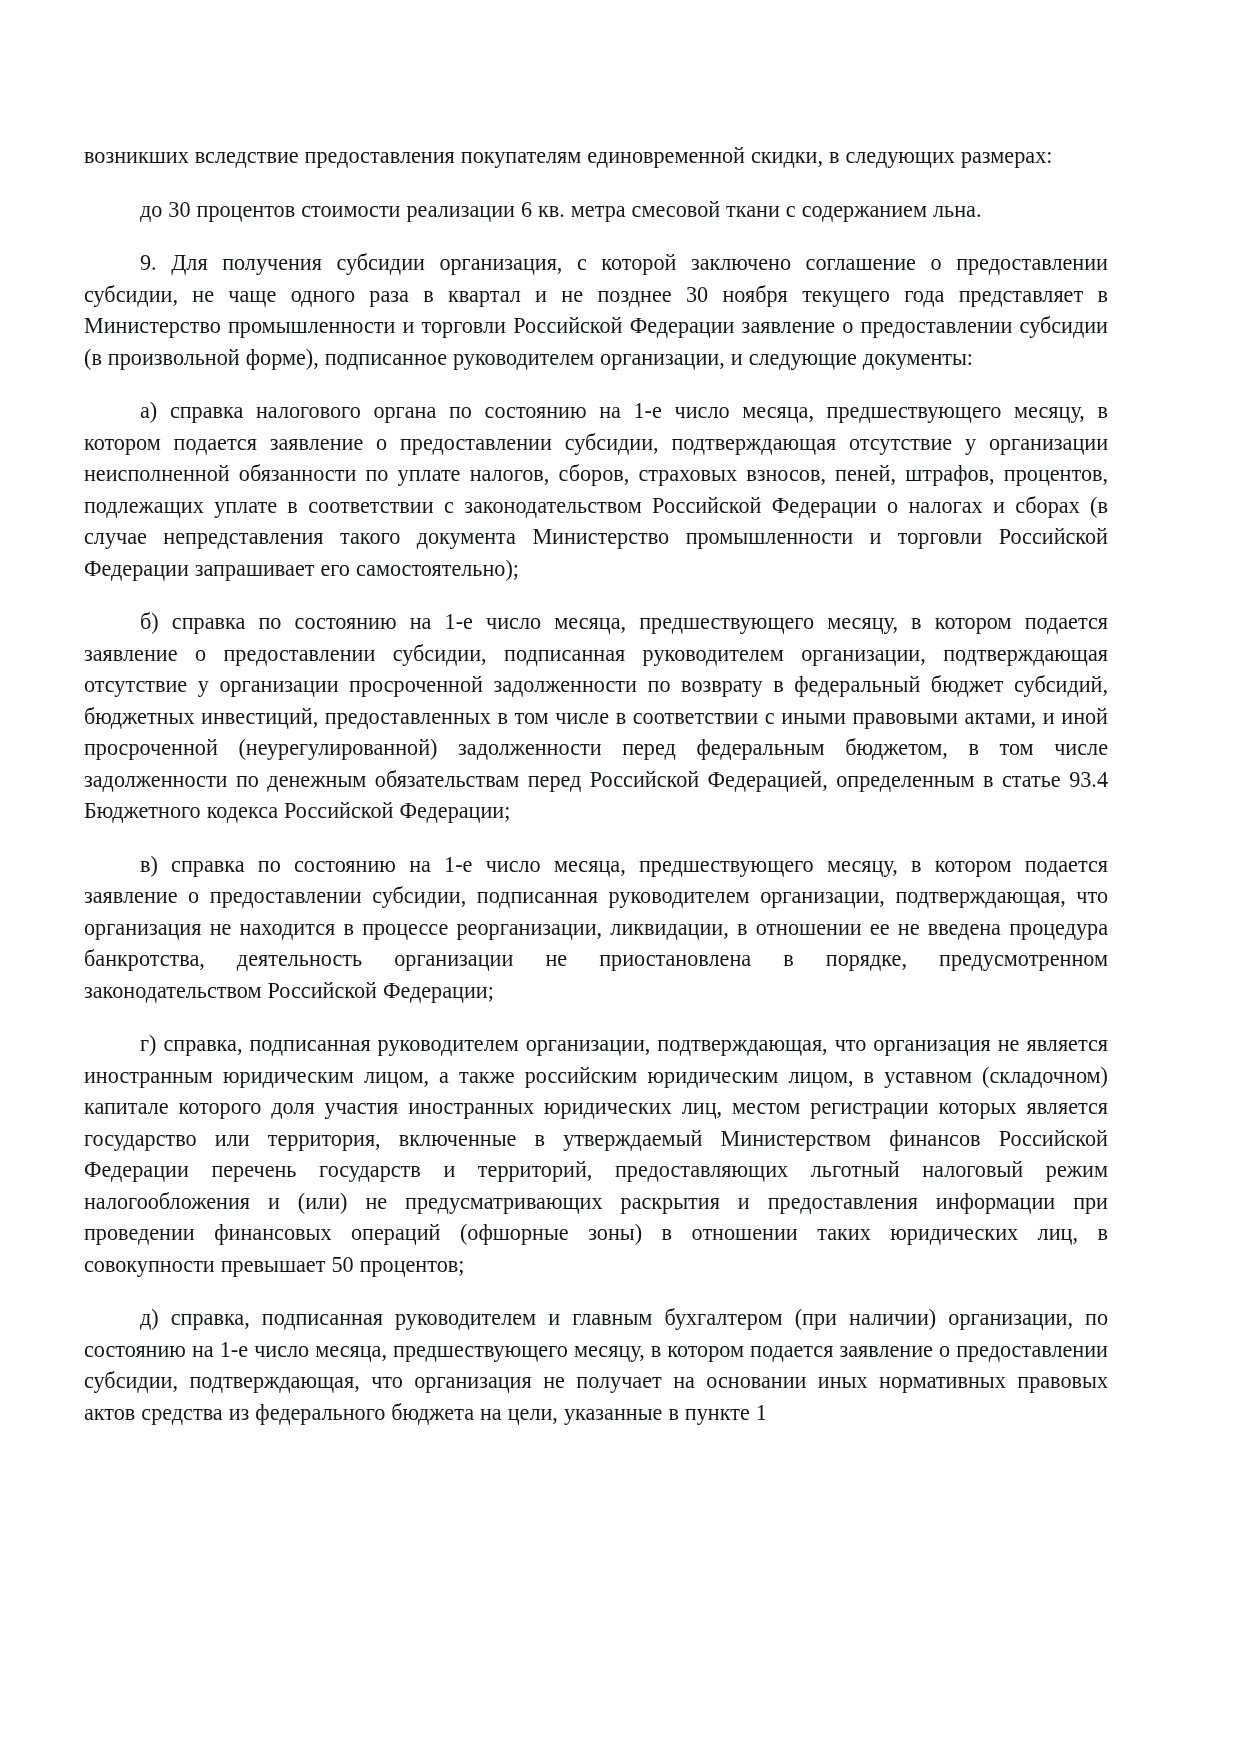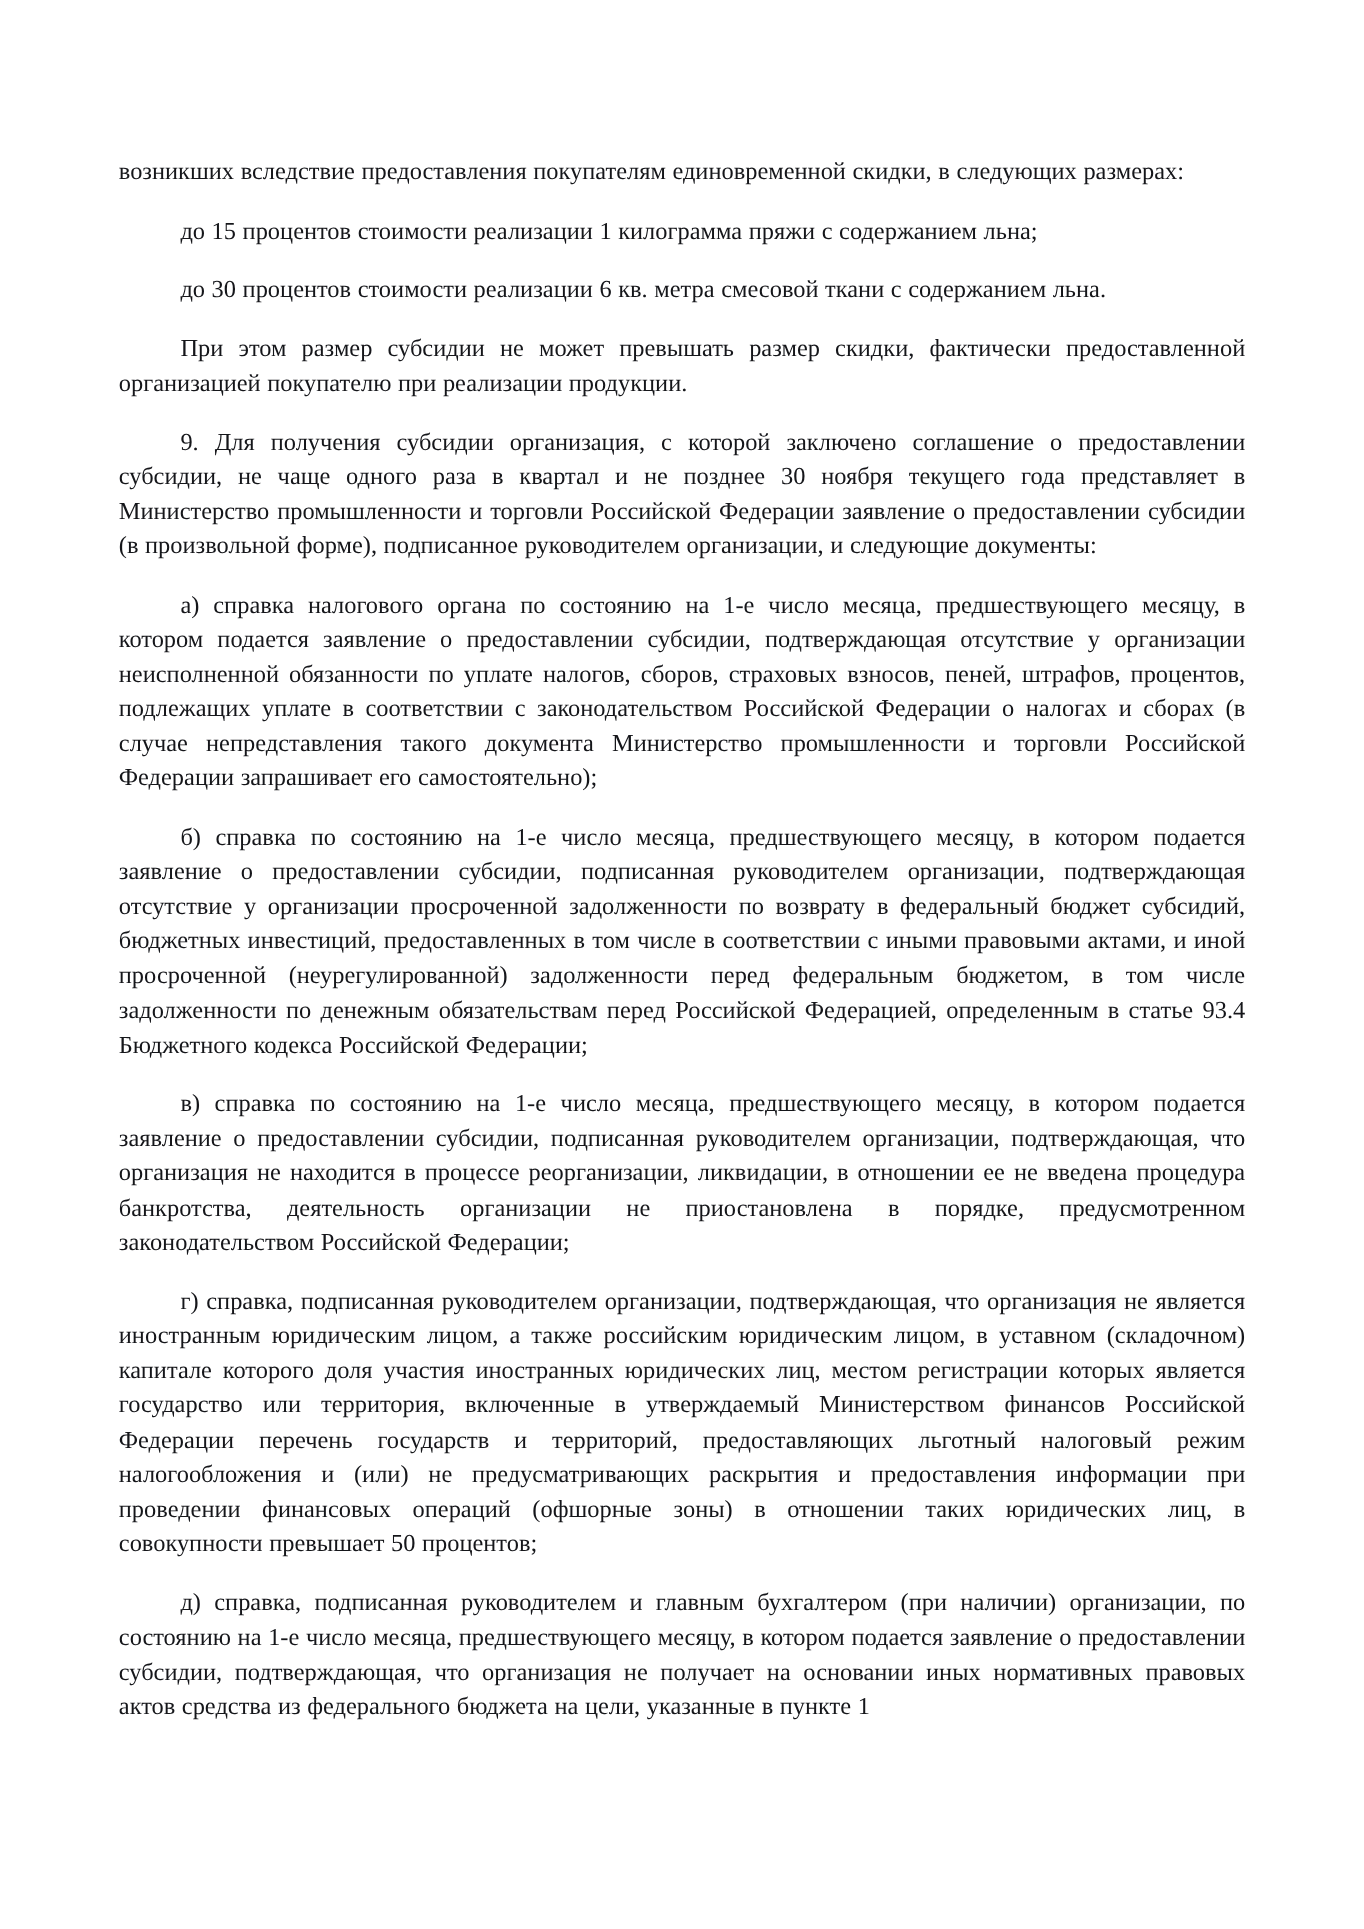--- a/index.html
+++ b/index.html
@@ -10,21 +10,21 @@
   body {
     width: 1240px;
     height: 1754px;
     font-family: "Liberation Serif", "DejaVu Serif", serif;
     color: #15161a;
   }
   .page {
     box-sizing: border-box;
     width: 1240px;
     height: 1754px;
-    padding: 140px 108px 90px 108px;
+    padding: 140px 108px 90px 84px;
     background: #ffffff;
   }
   .doc-body {
     width: 1024px;
   }
   p.para {
     margin: 0 0 22px 0;
     font-size: 22.2px;
     line-height: 31.5px;
     text-align: justify;
@@ -44,25 +44,23 @@
   }
 </style>
 </head>
 <body>
 
 <div class="page">
   <div class="doc-body">
 
     <p class="para">возникших вследствие предоставления покупателям единовременной скидки, в следующих размерах:</p>
 
-    <p class="para indent">до 15 процентов стоимости реализации 1 килограмма пряжи с содержанием льна;</p>
 
     <p class="para indent">до 30 процентов стоимости реализации 6 кв. метра смесовой ткани с содержанием льна.</p>
 
-    <p class="para indent">При этом размер субсидии не может превышать размер скидки, фактически предоставленной организацией покупателю при реализации продукции.</p>
 
     <p class="para indent">9. Для получения субсидии организация, с которой заключено соглашение о предоставлении субсидии, не чаще одного раза в квартал и не позднее 30 ноября текущего года представляет в Министерство промышленности и торговли Российской Федерации заявление о предоставлении субсидии (в произвольной форме), подписанное руководителем организации, и следующие документы:</p>
 
     <p class="para indent">а) справка налогового органа по состоянию на 1-е число месяца, предшествующего месяцу, в котором подается заявление о предоставлении субсидии, подтверждающая отсутствие у организации неисполненной обязанности по уплате налогов, сборов, страховых взносов, пеней, штрафов, процентов, подлежащих уплате в соответствии с законодательством Российской Федерации о налогах и сборах (в случае непредставления такого документа Министерство промышленности и торговли Российской Федерации запрашивает его самостоятельно);</p>
 
     <p class="para indent">б) справка по состоянию на 1-е число месяца, предшествующего месяцу, в котором подается заявление о предоставлении субсидии, подписанная руководителем организации, подтверждающая отсутствие у организации просроченной задолженности по возврату в федеральный бюджет субсидий, бюджетных инвестиций, предоставленных в том числе в соответствии с иными правовыми актами, и иной просроченной (неурегулированной) задолженности перед федеральным бюджетом, в том числе задолженности по денежным обязательствам перед Российской Федерацией, определенным в статье 93.4 Бюджетного кодекса Российской Федерации;</p>
 
     <p class="para indent">в) справка по состоянию на 1-е число месяца, предшествующего месяцу, в котором подается заявление о предоставлении субсидии, подписанная руководителем организации, подтверждающая, что организация не находится в процессе реорганизации, ликвидации, в отношении ее не введена процедура банкротства, деятельность организации не приостановлена в порядке, предусмотренном законодательством Российской Федерации;</p>
 
     <p class="para indent">г) справка, подписанная руководителем организации, подтверждающая, что организация не является иностранным юридическим лицом, а также российским юридическим лицом, в уставном (складочном) капитале которого доля участия иностранных юридических лиц, местом регистрации которых является государство или территория, включенные в утверждаемый Министерством финансов Российской Федерации перечень государств и территорий, предоставляющих льготный налоговый режим налогообложения и (или) не предусматривающих раскрытия и предоставления информации при проведении финансовых операций (офшорные зоны) в отношении таких юридических лиц, в совокупности превышает 50 процентов;</p>

